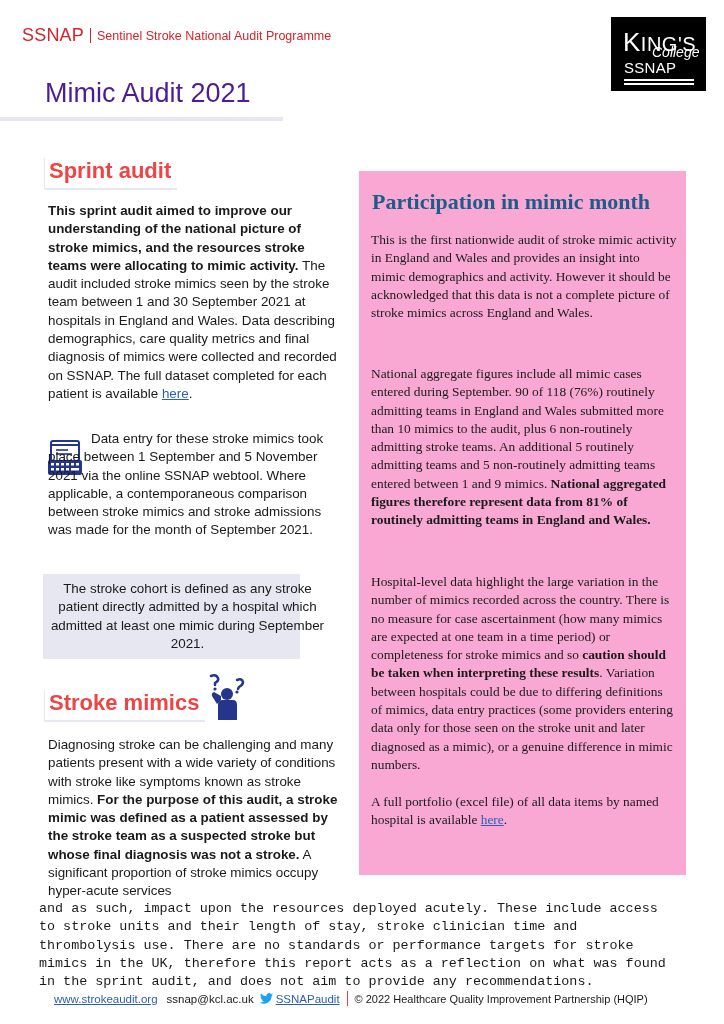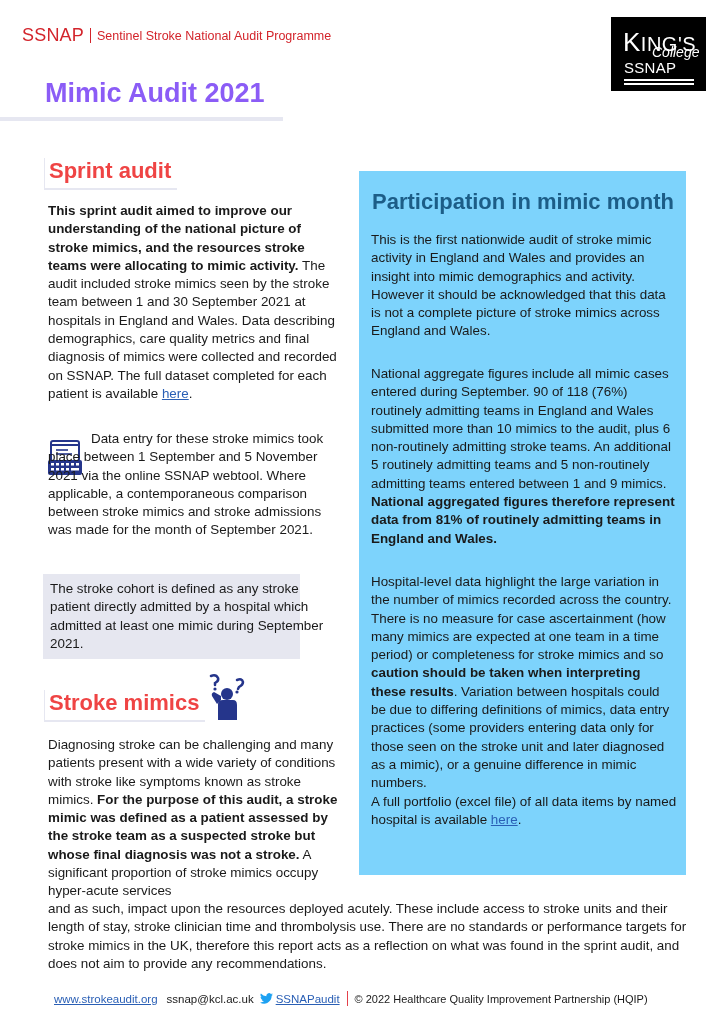--- a/index.html
+++ b/index.html
@@ -13,42 +13,42 @@
 
   .kcl-logo { position: absolute; left: 611px; top: 17px; width: 95px; height: 74px; background: #000000;
               color: #fff; font-family: Liberation Sans, sans-serif; }
   .kcl-logo .l1 { position: absolute; left: 12px; top: 10px; font-size: 20px; letter-spacing: 0.5px; }
   .kcl-logo .l1 .big { font-size: 26px; }
   .kcl-logo .l2 { position: absolute; left: 41px; top: 27px; font-size: 14px; font-style: italic; }
   .kcl-logo .l3 { position: absolute; left: 13px; top: 42px; font-size: 15px; letter-spacing: 0.3px; }
   .kcl-logo .rule1 { position: absolute; left: 13px; top: 62px; width: 70px; height: 1.5px; background: #fff; }
   .kcl-logo .rule2 { position: absolute; left: 13px; top: 66px; width: 70px; height: 1.5px; background: #fff; }
 
-  .page-title { position: absolute; left: 45px; top: 78px; font-size: 27px; font-weight: bold;
-                color: #8b5cf6; }
+  .page-title { position: absolute; left: 45px; top: 78px; font-size: 27px; font-weight: normal;
+                color: #4c1d95; }
   .title-rule { position: absolute; left: 0; top: 117px; width: 283px; height: 4px; background: #e6e7f1; }
 
   .h2 { position: absolute; font-size: 22px; font-weight: bold; color: #ef4444; padding: 0 6px 4px 4px; }
   .h2-sprint { left: 44px; top: 158px; border-left: 1px solid #e6e7f1; border-bottom: 2px solid #e6e7f1; }
   .h2-mimics { left: 44px; top: 690px; border-left: 1px solid #e6e7f1; border-bottom: 2px solid #e6e7f1; }
 
   .body-text { position: absolute; font-size: 13.4px; line-height: 18.3px; }
   .p1 { left: 48px; top: 202px; width: 290px; }
   .p2 { left: 48px; top: 430px; width: 290px; }
   .datentry-icon { position: absolute; left: 46px; top: 440px; width: 40px; height: 36px; }
 
-  .cohort-box { position: absolute; left: 43px; top: 574px; width: 257px; height: 85px; background: #e6e7f0; }
+  .cohort-box { position: absolute; left: 43px; top: 574px; width: 257px; height: 85px; background: #e6e7f0; text-align: center; }
   .cohort-box .txt { position: absolute; left: 7px; top: 6px; width: 275px; font-size: 13.4px; line-height: 18.3px; }
 
   .mimic-icon { position: absolute; left: 207px; top: 674px; width: 42px; height: 48px; }
 
   .p3 { left: 48px; top: 736px; width: 290px; }
-  .p4 { left: 48px; top: 900px; width: 640px; }
+  .p4 { left: 39px; top: 900px; width: 640px; font-family: Liberation Mono, monospace; }
 
-  .panel { position: absolute; left: 359px; top: 171px; width: 327px; height: 704px; background: #7dd3fc; }
+  .panel { position: absolute; left: 359px; top: 171px; width: 327px; height: 704px; background: #f9a8d4; font-family: Liberation Serif, serif; }
   .panel h3 { position: absolute; left: 13px; top: 18px; margin: 0; font-size: 22px; font-weight: bold; color: #1c5d87; }
   .panel .pp { position: absolute; left: 12px; width: 306px; font-size: 13.4px; line-height: 18.3px; margin: 0; }
   .pp1 { top: 60px; }
   .pp2 { top: 194px; }
   .pp3 { top: 402px; }
   .pp4 { top: 622px; }
 
   a, .link { color: #2a5fb5; text-decoration: underline; }
   b { font-weight: bold; }
 

